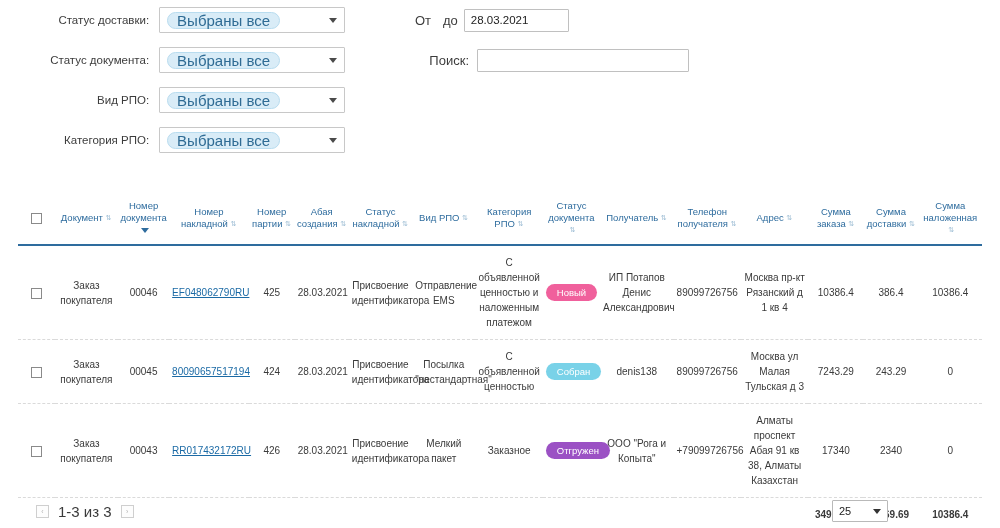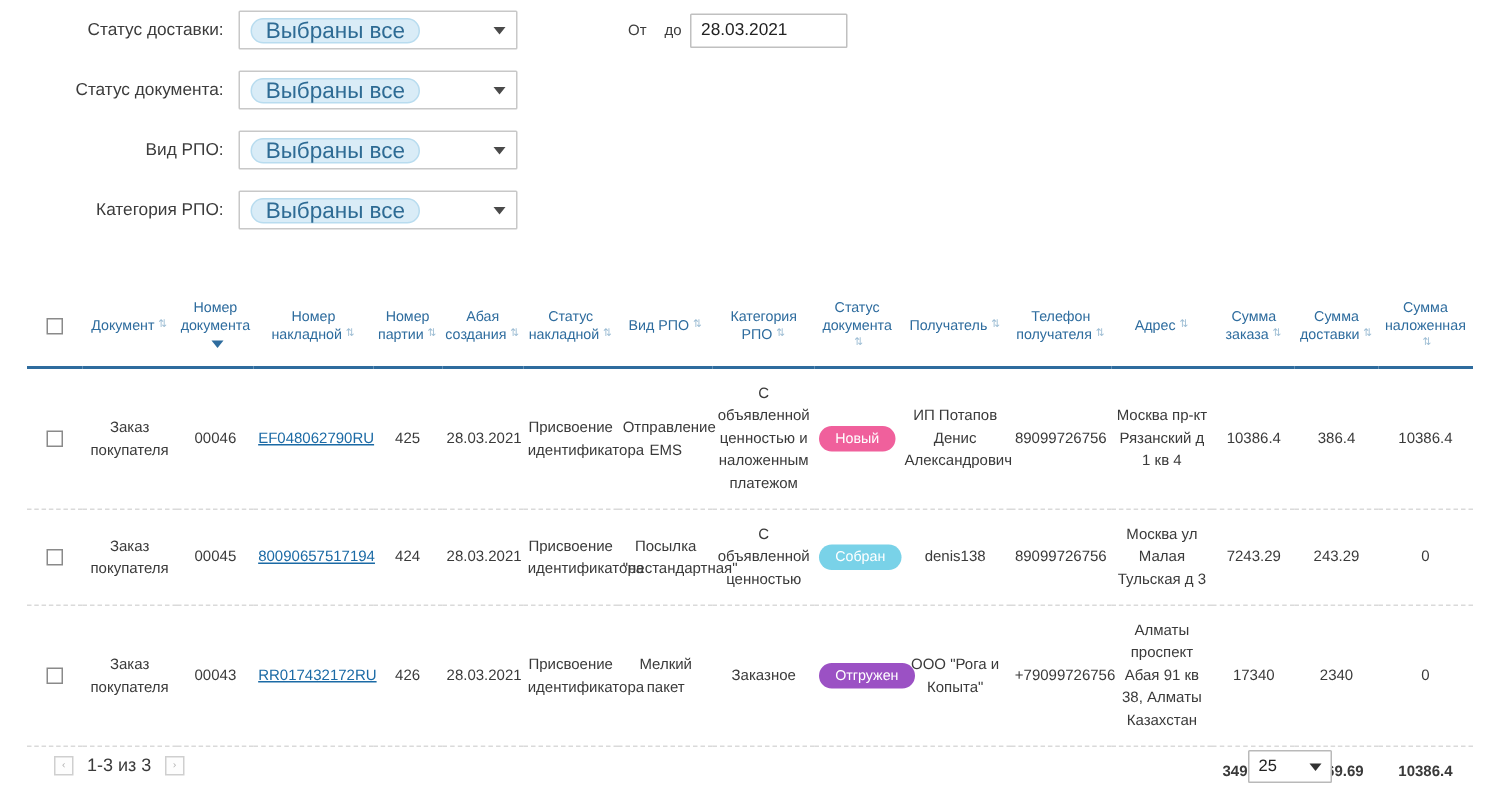--- a/index.html
+++ b/index.html
@@ -93,21 +93,21 @@
     border-top: 5px solid #4a4a4a;
   }
 
   
   .date-row {
     display: flex;
     align-items: center;
     height: 40px;
   }
   .inline-label {
-    font-size: 10px;
+    font-size: 13px;
     color: #3c3c3c;
     white-space: nowrap;
   }
   .txt-input {
     height: 23px;
     border: 1px solid #c0c0c0;
     background: #ffffff;
     font-family: "Liberation Sans", sans-serif;
     font-size: 11.5px;
     color: #222222;
@@ -242,21 +242,21 @@
     width: 13px;
     height: 13px;
     border: 1px solid #cfcfcf;
     background: #fdfdfd;
     color: #b4b4b4;
     font-size: 7px;
     line-height: 11px;
     text-align: center;
   }
   .pg-text {
-    font-size: 12px;
+    font-size: 15px;
     color: #3a3a3a;
   }
   .page-size {
     position: absolute;
     left: 814px;
     top: 0;
     width: 56px;
     height: 22px;
     border: 1px solid #b9b9b9;
     background: #fff;
@@ -312,20 +312,24 @@
 
     </div>
 
     <div class="filter-col-right">
       <div class="date-row">
         <span class="inline-label lbl-ot">От</span>
         <span class="inline-label lbl-do">до</span>
         <input class="txt-input date-input" type="text" value="28.03.2021" style="">
       </div>
 
+      <div class="search-row">
+        <span class="inline-label">Поиск:</span>
+        <input class="txt-input search-input" type="text" placeholder="" style="">
+      </div>
     </div>
 
   </div>
 
   <div class="table-wrap">
     <table class="grid">
       <colgroup>
         <col style="width:36px">
         <col style="width:62px">
         <col style="width:50px">

